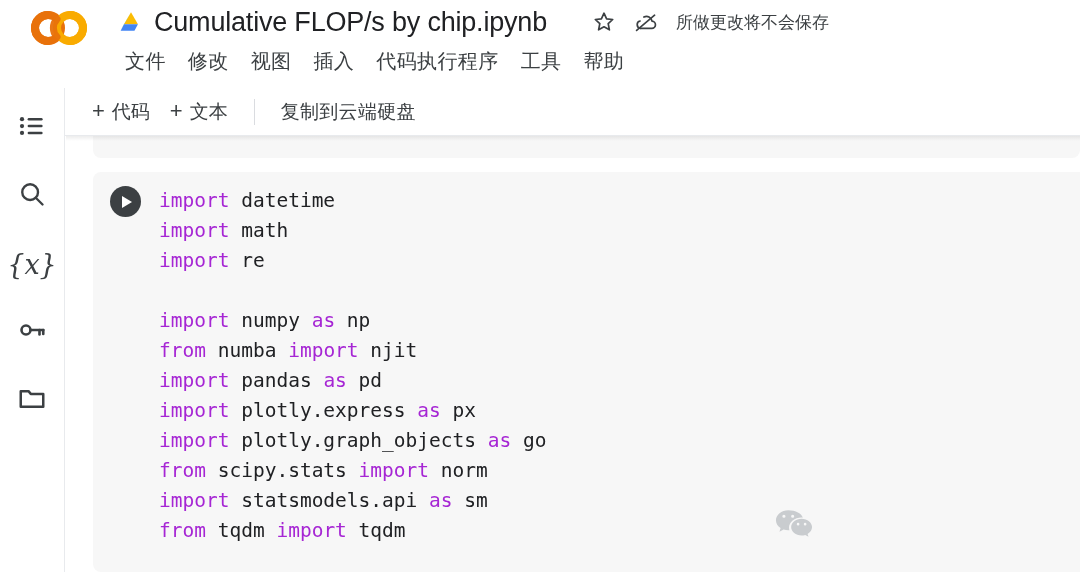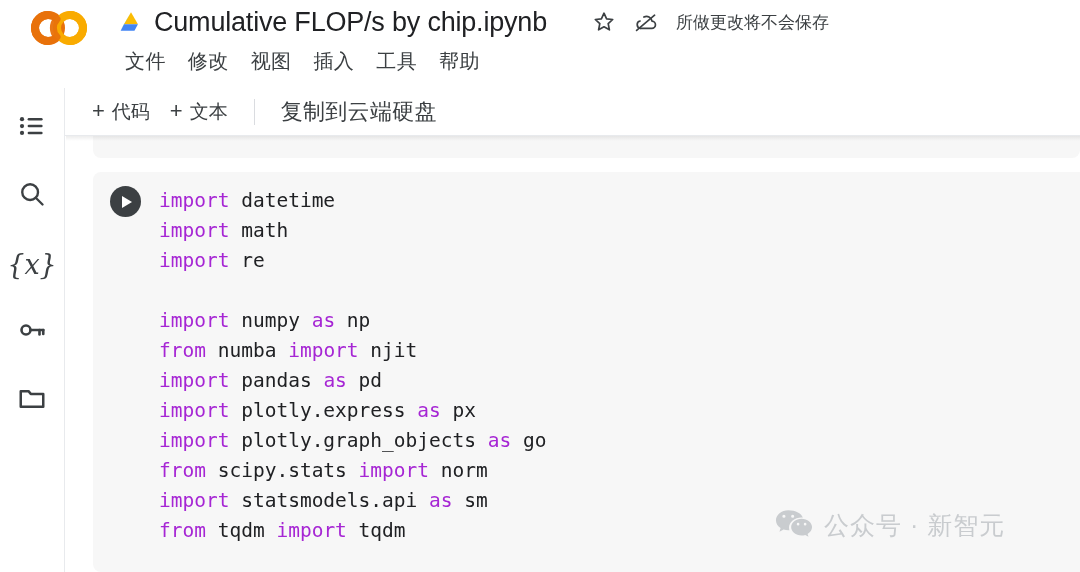--- a/index.html
+++ b/index.html
@@ -124,21 +124,21 @@
     font-weight: 400;
     position: relative;
     top: -1px;
   }
   .tb-divider {
     width: 1px; height: 26px;
     background: #dadce0;
     margin: 0 16px;
   }
   .tb-text-btn {
-    font-size: 22px;
+    font-size: 19px;
     color: #3c4043;
     padding: 4px 10px;
     border-radius: 4px;
     cursor: pointer;
     white-space: nowrap;
     letter-spacing: 0.3px;
   }
 
   
   .sidebar {
@@ -309,20 +309,21 @@
         </svg>
       </div>
       <span class="save-status">所做更改将不会保存</span>
     </div>
 
     <div class="menubar">
       <div class="menu-item">文件</div>
       <div class="menu-item">修改</div>
       <div class="menu-item">视图</div>
       <div class="menu-item">插入</div>
+      <div class="menu-item">代码执行程序</div>
       <div class="menu-item">工具</div>
       <div class="menu-item">帮助</div>
     </div>
   </div>
 
   <div class="toolbar">
     <div class="tb-btn">
       <span class="plus-glyph">+</span>
       <span>代码</span>
     </div>
@@ -398,16 +399,15 @@
 
   <div class="scroll-shadow"></div>
 
   <div class="watermark">
     <span>
       <svg width="38" height="32" viewBox="0 0 40 32" fill="#c9cccf">
         <path d="M14 2.5 C6.8 2.5 1 7.3 1 13.1 c0 3.3 1.9 6.3 4.9 8.2 l-1.2 3.8 4.3 -2.2 c1.6 .5 3.3 .8 5 .8 .4 0 .8 0 1.2 -.05 -.3 -.9 -.45 -1.9 -.45 -2.9 0 -5.9 5.9 -10.6 13.2 -10.6 .45 0 .9 .02 1.3 .06 C28.2 6.1 21.8 2.5 14 2.5 Z M9.4 10.6 a1.65 1.65 0 1 1 0 -3.3 a1.65 1.65 0 0 1 0 3.3 Z M18.6 10.6 a1.65 1.65 0 1 1 0 -3.3 a1.65 1.65 0 0 1 0 3.3 Z"></path>
         <path d="M39 20.3 c0 -4.9 -4.9 -8.9 -11 -8.9 -6.1 0 -11 4 -11 8.9 0 4.9 4.9 8.9 11 8.9 1.3 0 2.6 -.2 3.8 -.55 l3.5 1.9 -1 -3.1 c2.85 -1.6 4.7 -4.2 4.7 -7.15 Z M24.3 18.6 a1.4 1.4 0 1 1 0 -2.8 a1.4 1.4 0 0 1 0 2.8 Z M31.7 18.6 a1.4 1.4 0 1 1 0 -2.8 a1.4 1.4 0 0 1 0 2.8 Z"></path>
       </svg>
     </span>
-    <span class="wm-text">公众号 · 新智元</span>
   </div>
 
 </div>
 
 </body></html>

